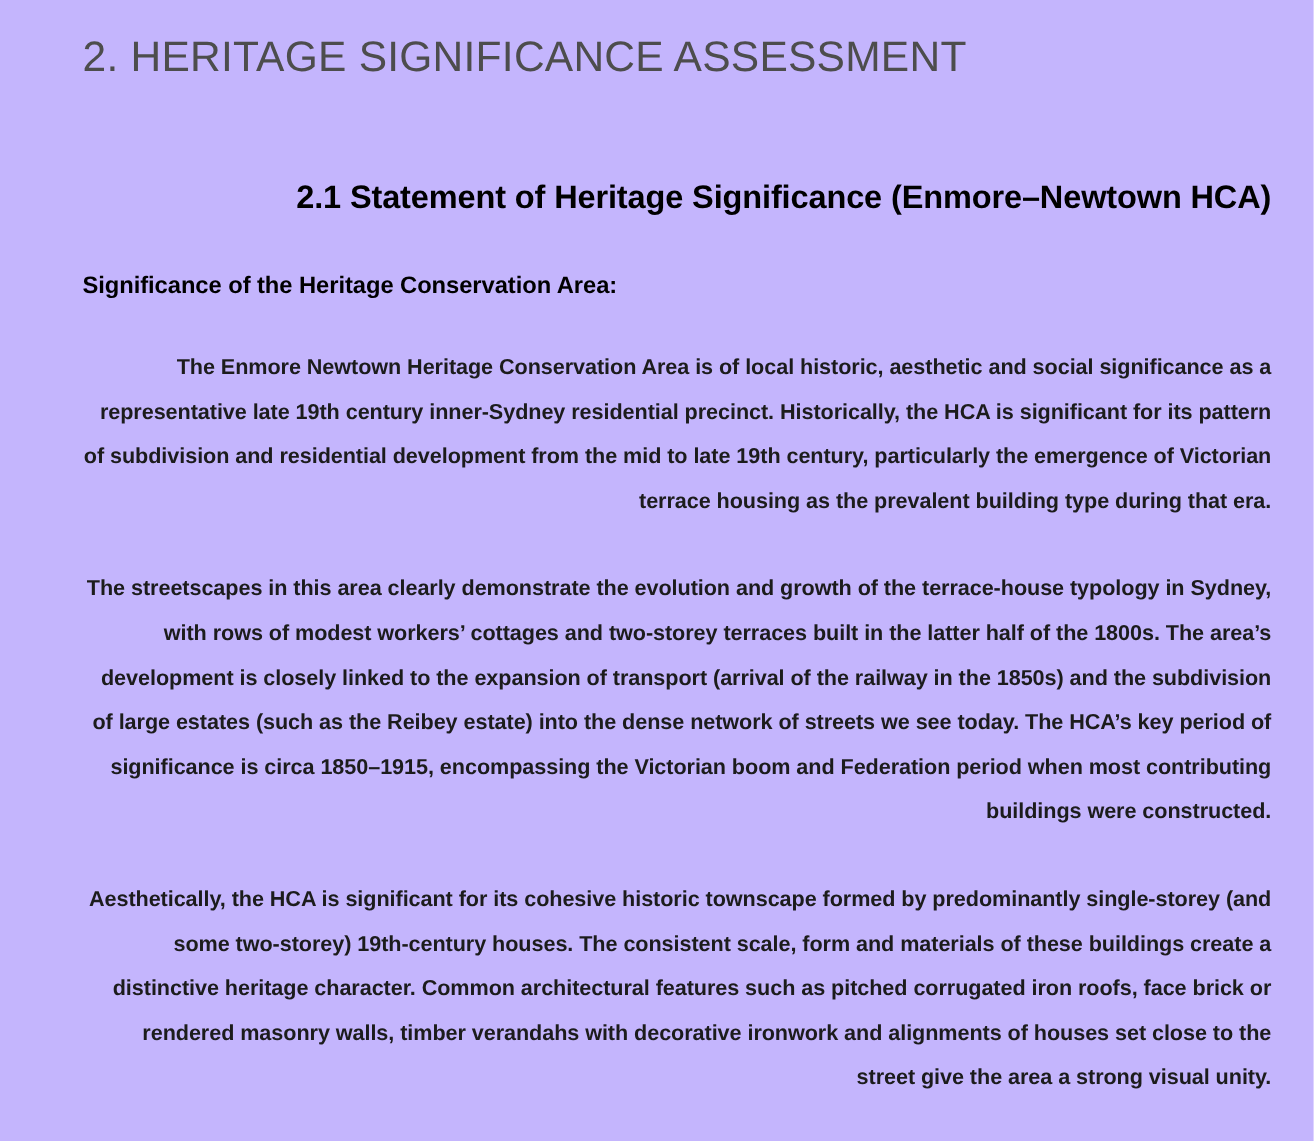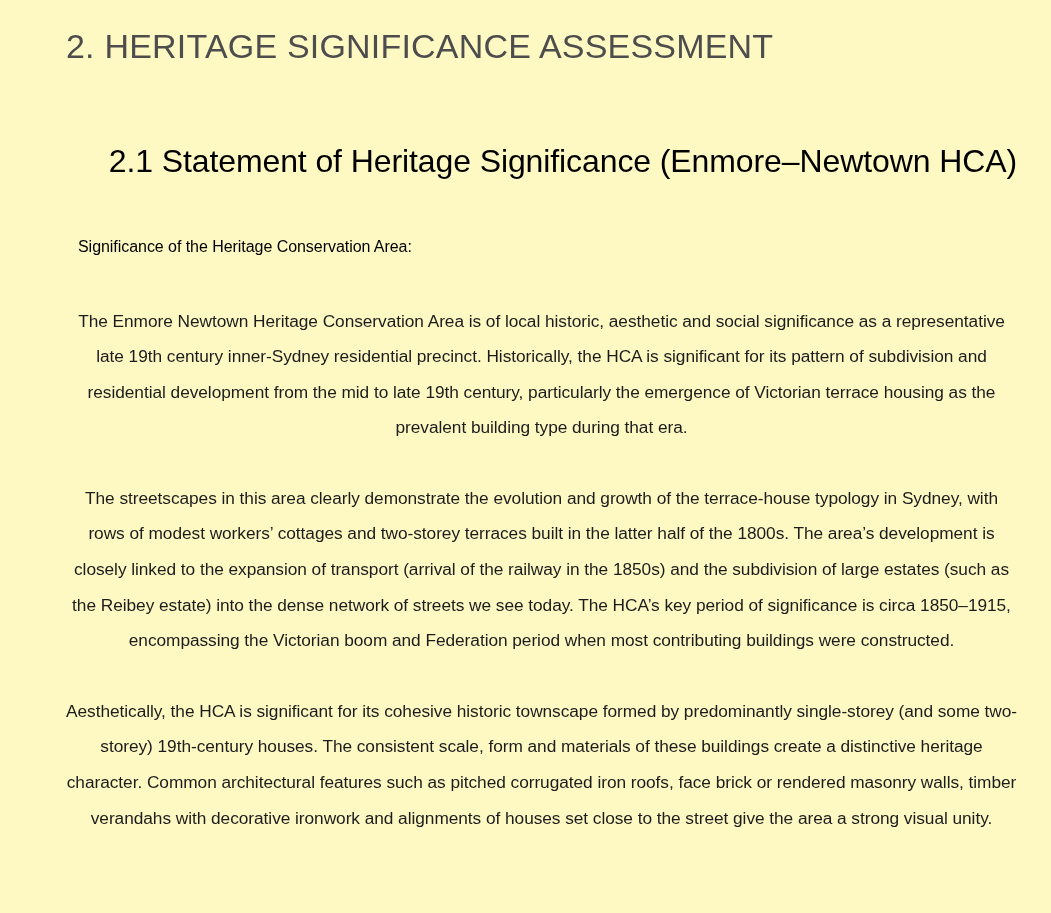--- a/index.html
+++ b/index.html
@@ -13,66 +13,66 @@
     overflow: hidden;
     font-family: "Liberation Sans", sans-serif;
     -webkit-font-smoothing: antialiased;
   }
 
   .page {
     box-sizing: border-box;
     width: 1051px;
     height: 913px;
     padding: 0 34px 0 66px;
-    background: #fef9c3;
+    background: #c4b5fd;
     position: relative;
   }
 
   .doc-title {
     margin: 0;
     padding-top: 26px;
     font-size: 34px;
     font-weight: 300;
     line-height: 1.18;
     letter-spacing: 0.2px;
     color: #4d4d4d;
     white-space: nowrap;
   }
 
   .section-heading {
     margin: 0;
     padding-top: 76px;
-    font-size: 32px;
-    font-weight: 400;
+    font-size: 26px;
+    font-weight: 700;
     line-height: 1.2;
     letter-spacing: -0.1px;
     color: #000000;
     white-space: nowrap;
     text-align: right;
   }
 
   .sub-heading {
-    margin: 12px;
+    margin: 0;
     padding-top: 44px;
-    font-size: 16px;
-    font-weight: 400;
+    font-size: 19px;
+    font-weight: 700;
     line-height: 1.25;
     letter-spacing: -0.05px;
     color: #000000;
   }
 
   .body-para {
     margin: 0;
     padding-top: 35px;
     font-size: 17.3px;
-    font-weight: 400;
+    font-weight: 700;
     line-height: 35.6px;
     letter-spacing: -0.05px;
     color: #1c1c1c;
-    text-align: center;
+    text-align: right;
     max-width: 955px;
   }
 
   .body-para.p-wide {
     max-width: 965px;
   }
 
   .body-para.p-last {
     max-width: 1000px;
   }

